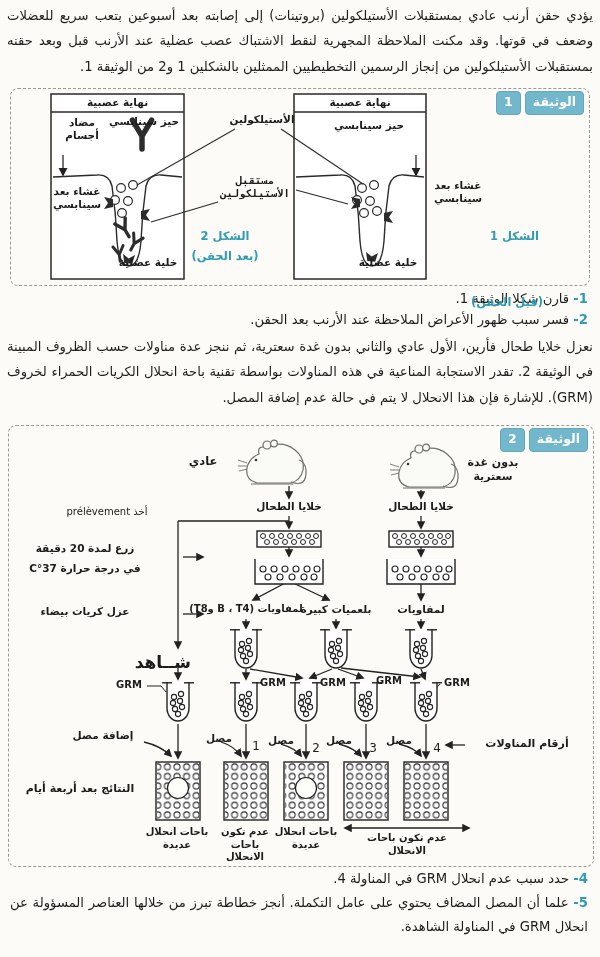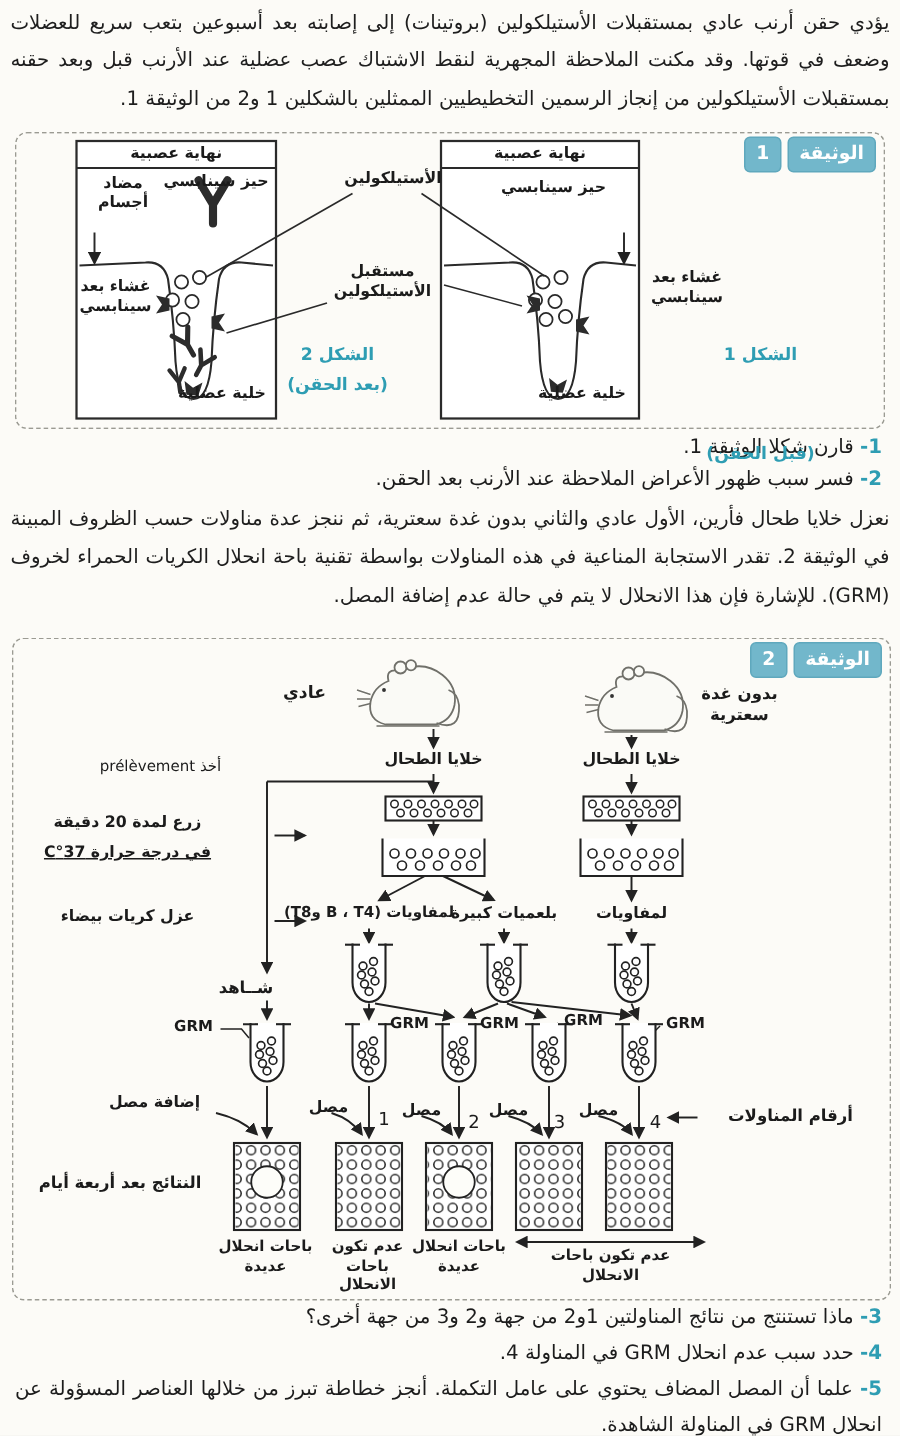--- a/index.html
+++ b/index.html
@@ -99,24 +99,24 @@
     <div class="al" style="left:283px;top:7px;width:132px;">نهاية عصبية</div>
     <div class="al" style="left:48px;top:27px;width:46px;">مضاد أجسام</div>
     <div class="al nw" style="left:94px;top:26px;width:78px;">حيز سينابسي</div>
     <div class="al nw" style="left:318px;top:30px;width:80px;">حيز سينابسي</div>
     <div class="al" style="left:41px;top:96px;width:50px;">غشاء بعد سينابسي</div>
     <div class="al" style="left:419px;top:90px;width:56px;">غشاء بعد سينابسي</div>
     <div class="al nw" style="left:102px;top:167px;width:70px;">خلية عضلية</div>
     <div class="al nw" style="left:340px;top:167px;width:74px;">خلية عضلية</div>
     <div class="al teal nw" style="left:183px;top:140px;width:62px;">الشكل 2</div>
     <div class="al teal nw" style="left:176px;top:160px;width:76px;">(بعد الحقن)</div>
-    <div class="al teal nw" style="left:464px;top:140px;width:64px;">الشكل 1</div>
+    <div class="al teal nw" style="left:464px;top:140px;width:64px;text-align:right;">الشكل 1</div>
     <div class="al teal nw" style="left:458px;top:160px;width:76px;margin-top:46px;">(قبل الحقن)</div>
     <div class="al nw" style="left:212px;top:24px;width:78px;">الأستيلكولين</div>
-    <div class="al" style="left:203px;top:86px;width:82px;">مستقبل الأستيلكولين</div>
+    <div class="al" style="left:203px;top:86px;width:82px;font-family:Liberation Mono, monospace;">مستقبل الأستيلكولين</div>
   </div>
 
   <div class="qrow" style="top:291px;">
     <span class="qnum">1-</span>
     <span>قارن شكلا الوثيقة 1.</span>
   </div>
   <div class="qrow" style="top:312px;">
     <span class="qnum">2-</span>
     <span>فسر سبب ظهور الأعراض الملاحظة عند الأرنب بعد الحقن.</span>
   </div>
@@ -295,26 +295,26 @@
 
     <div class="al nw" style="left:168px;top:28px;width:52px;font-size:11.5px;">عادي</div>
     <div class="al" style="left:450px;top:30px;width:68px;font-size:11px;">بدون غدة سعترية</div>
     <div class="al nw" style="left:243px;top:74px;width:74px;">خلايا الطحال</div>
     <div class="al nw" style="left:375px;top:74px;width:74px;">خلايا الطحال</div>
     <div class="al nw" style="left:34px;top:80px;width:128px;font-weight:normal;font-size:10px;">
       <span>أخذ</span>
       <span class="lat">prélèvement</span>
     </div>
     <div class="al nw" style="left:10px;top:116px;width:132px;">زرع لمدة 20 دقيقة</div>
-    <div class="al nw" style="left:10px;top:136px;width:132px;text-decoration:underline;">في درجة حرارة 37°C</div>
+    <div class="al nw" style="left:10px;top:136px;width:132px;">في درجة حرارة 37°C</div>
     <div class="al nw" style="left:10px;top:179px;width:132px;">عزل كريات بيضاء</div>
     <div class="al nw" style="left:168px;top:177px;width:138px;font-size:10px;">لمفاويات (B ، T4 وT8)</div>
     <div class="al nw" style="left:290px;top:177px;width:74px;">بلعميات كبيرة</div>
     <div class="al nw" style="left:376px;top:177px;width:72px;">لمفاويات</div>
-    <div class="al nw" style="left:128px;top:226px;width:54px;font-size:11px;">شــاهد</div>
+    <div class="al nw" style="left:128px;top:226px;width:54px;font-size:17px;">شــاهد</div>
 
     <div class="al nw lat" style="left:102px;top:253px;width:36px;font-size:10px;">GRM</div>
     <div class="al nw lat" style="left:246px;top:251px;width:36px;font-size:10px;">GRM</div>
     <div class="al nw lat" style="left:306px;top:251px;width:36px;font-size:10px;">GRM</div>
     <div class="al nw lat" style="left:362px;top:249px;width:36px;font-size:10px;">GRM</div>
     <div class="al nw lat" style="left:430px;top:251px;width:36px;font-size:10px;">GRM</div>
 
     <div class="al nw" style="left:53px;top:303px;width:82px;">إضافة مصل</div>
     <div class="al nw" style="left:194px;top:306px;width:32px;">مصل</div>
     <div class="al nw" style="left:256px;top:308px;width:32px;">مصل</div>
@@ -329,24 +329,20 @@
 
     <div class="al nw" style="left:8px;top:356px;width:126px;font-size:11px;">النتائج بعد أربعة أيام</div>
     <div class="al" style="left:132px;top:400px;width:72px;font-size:10px;">باحات انحلال عديدة</div>
     <div class="al" style="left:202px;top:400px;width:68px;font-size:10px;">عدم تكون باحات الانحلال</div>
     <div class="al" style="left:262px;top:400px;width:70px;font-size:10px;">باحات انحلال عديدة</div>
     <div class="al" style="left:350px;top:406px;width:96px;font-size:10px;">عدم تكون باحات الانحلال</div>
   </div>
 
   <div class="qblock" style="top:867px;right:12px;left:10px;">
     <div>
-      <span class="qnum">3-</span>
-      <span>ماذا تستنتج من نتائج المناولتين 1و2 من جهة و2 و3 من جهة أخرى؟</span>
-    </div>
-    <div>
       <span class="qnum">4-</span>
       <span>حدد سبب عدم انحلال GRM في المناولة 4.</span>
     </div>
     <div>
       <span class="qnum">5-</span>
       <span>علما أن المصل المضاف يحتوي على عامل التكملة. أنجز خطاطة تبرز من خلالها العناصر المسؤولة عن انحلال GRM في المناولة الشاهدة.</span>
     </div>
   </div>
 
 </div>

